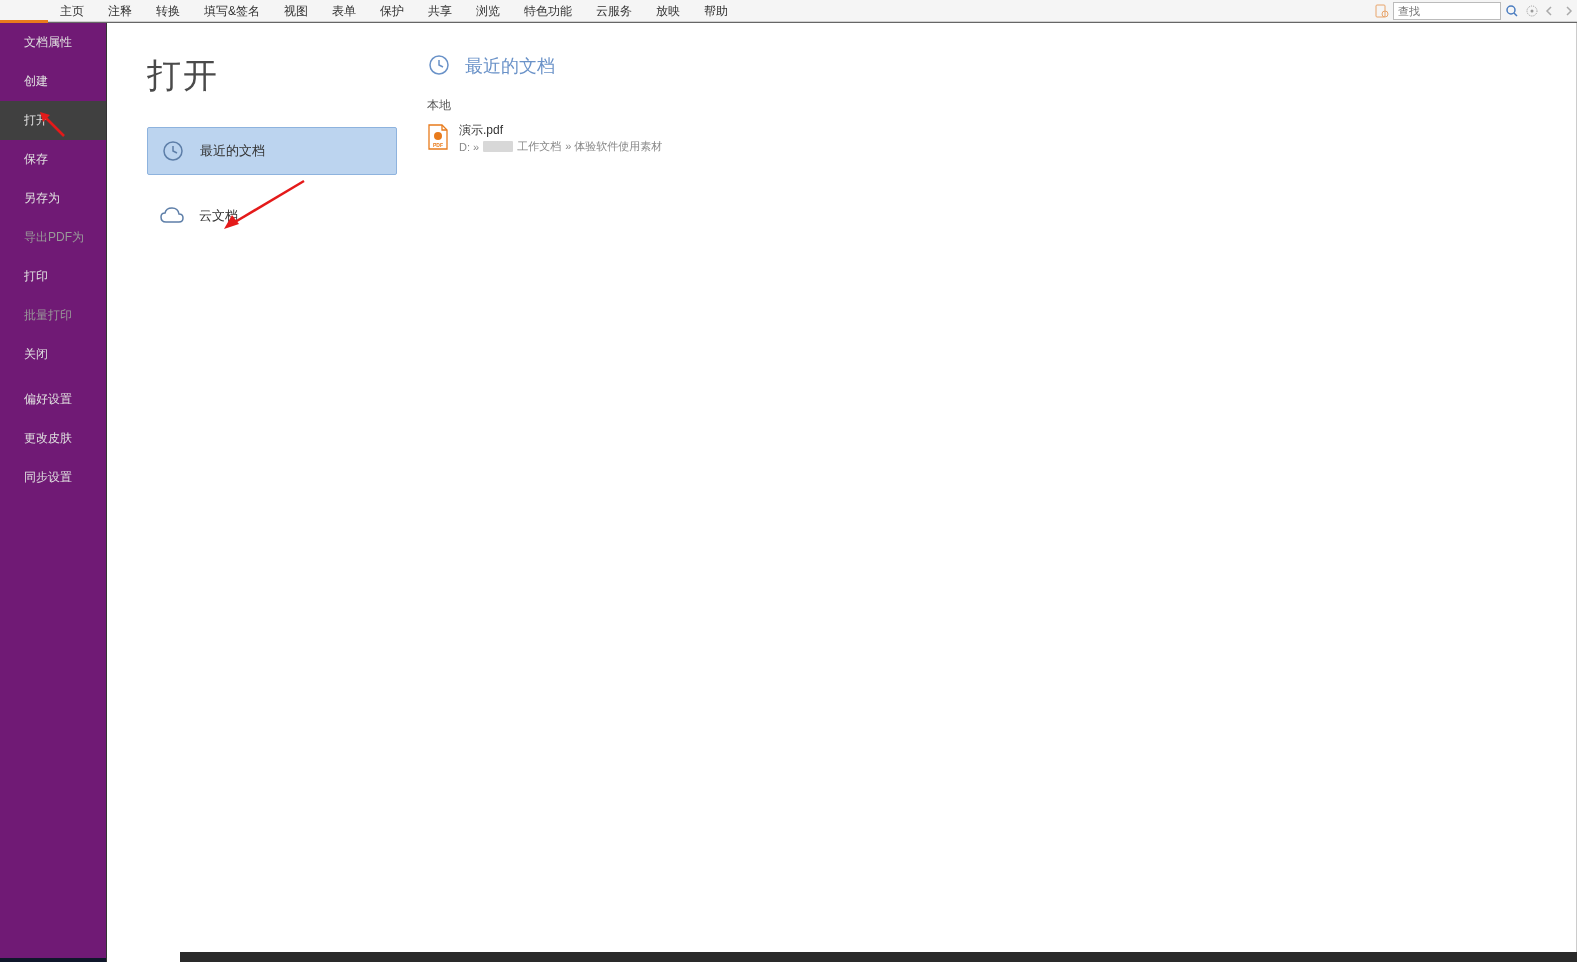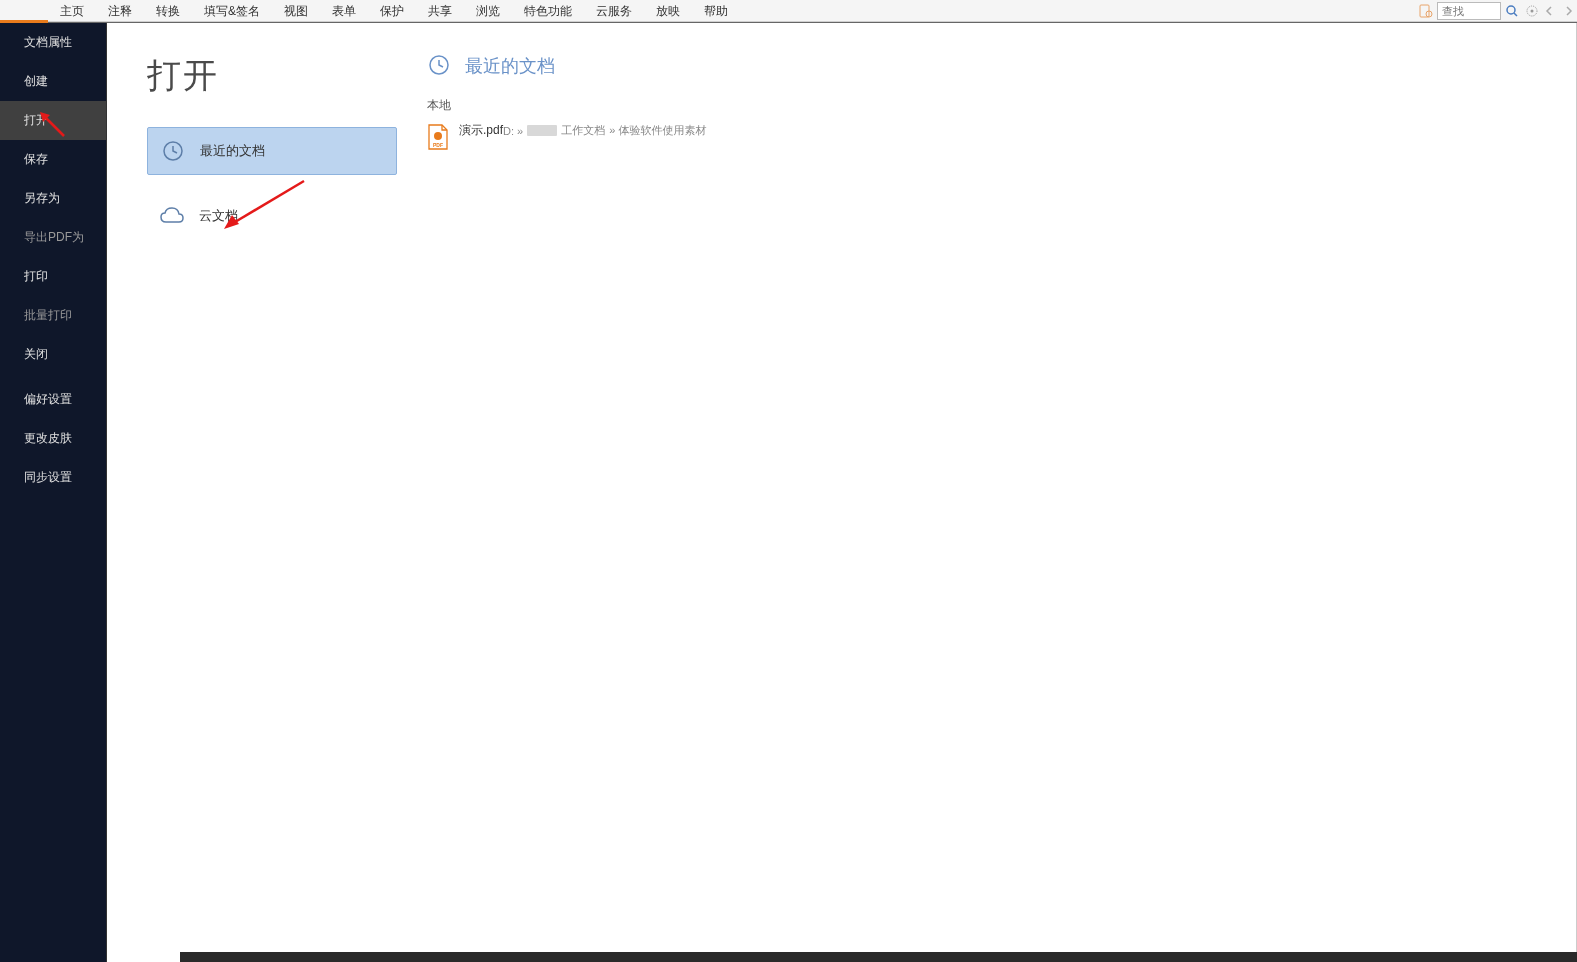--- a/index.html
+++ b/index.html
@@ -2,43 +2,43 @@
 <html><head>
   <meta charset="utf-8">
   <style>
     * { margin: 0; padding: 0; box-sizing: border-box; font-family: "Microsoft YaHei", sans-serif; }
     body { width: 1577px; height: 962px; overflow: hidden; background: #fff; position: relative; }
     .menubar { display: flex; align-items: center; height: 22px; background: #f5f5f5; border-bottom: 1px solid #d0d0d0; font-size: 12px; color: #333; }
     .menubar .tab { padding: 0 12px; height: 22px; line-height: 22px; cursor: pointer; }
     .menubar .tab.active { background: #e87b1c; color: #fff; margin-top: 40px; }
     .menubar .spacer { flex: 1; }
     .menubar .search-icon-sm { width: 18px; height: 18px; display: flex; align-items: center; justify-content: center; margin-right: 2px; }
-    .menubar .search-box { width: 64px; height: 18px; border: 1px solid #bbb; background: #fff; font-size: 11px; padding: 0 4px; color: #888; }
+    .menubar .search-box { width: 108px; height: 18px; border: 1px solid #bbb; background: #fff; font-size: 11px; padding: 0 4px; color: #888; }
     .menubar .search-go { width: 22px; display: flex; align-items: center; justify-content: center; }
     .menubar .gear, .menubar .nav-btn { width: 18px; display: flex; align-items: center; justify-content: center; color: #888; }
     .main { display: flex; height: calc(100% - 22px); border-top: 1px solid #666; }
-    .sidebar { width: 106px; background: #0f172a; color: #e0e0e0; font-size: 12px; display: flex; flex-direction: column; border-bottom: 4px solid #0f172a; }
+    .sidebar { width: 106px; background: #701a75; color: #e0e0e0; font-size: 12px; display: flex; flex-direction: column; border-bottom: 4px solid #0f172a; }
     .sidebar .item { padding: 11px 0 11px 24px; cursor: pointer; }
     .sidebar .item.selected { background: #404040; }
     .sidebar .item.disabled { color: #999; }
     .sidebar .gap { height: 6px; }
     .panel { flex: 1; background: #fff; display: flex; border-left: 1px solid #333; border-right: 1px solid #ccc; }
     .panel-left { width: 290px; padding: 30px 0 0 40px; }
     .panel-title { font-size: 34px; color: #4a4a4a; font-weight: 300; margin-bottom: 28px; letter-spacing: 2px; }
     .loc-list { display: flex; flex-direction: column; gap: 18px; }
     .loc-item { display: flex; align-items: center; gap: 14px; padding: 10px 12px; cursor: pointer; font-size: 13px; color: #333; border-radius: 2px; }
     .loc-item.selected { background: #bcd4ef; border: 1px solid #8eb3de; }
     .loc-item .icon { width: 26px; height: 26px; display: flex; align-items: center; justify-content: center; }
     .panel-right { flex: 1; padding: 30px 0 0 30px; }
     .recent-hdr { display: flex; align-items: center; gap: 12px; font-size: 18px; color: #6a92c8; margin-bottom: 18px; }
     .recent-hdr .icon { width: 26px; height: 26px; }
     .group-label { font-size: 12px; color: #555; margin-bottom: 4px; }
     .file-row { display: flex; align-items: flex-start; gap: 10px; padding: 4px 0; cursor: pointer; }
     .file-icon { width: 22px; height: 26px; margin-top: 2px; }
-    .file-meta { display: flex; flex-direction: row; }
+    .file-meta { display: flex; flex-direction: column; }
     .file-name { font-size: 12px; color: #333; }
     .file-path { font-size: 11px; color: #888; display: flex; align-items: center; gap: 4px; }
     .file-path .blur { display: inline-block; width: 30px; height: 11px; background: #d8d8d8; border-radius: 1px; }
     .arrow-annot { position: absolute; pointer-events: none; }
     .arrow1 { left: 38px; top: 110px; }
     .arrow2 { left: 218px; top: 175px; }
     .bottom-bar { position: absolute; left: 180px; bottom: 0; right: 0; height: 10px; background: #2a2a2a; }
     svg { display: block; }
   </style>
 </head>

